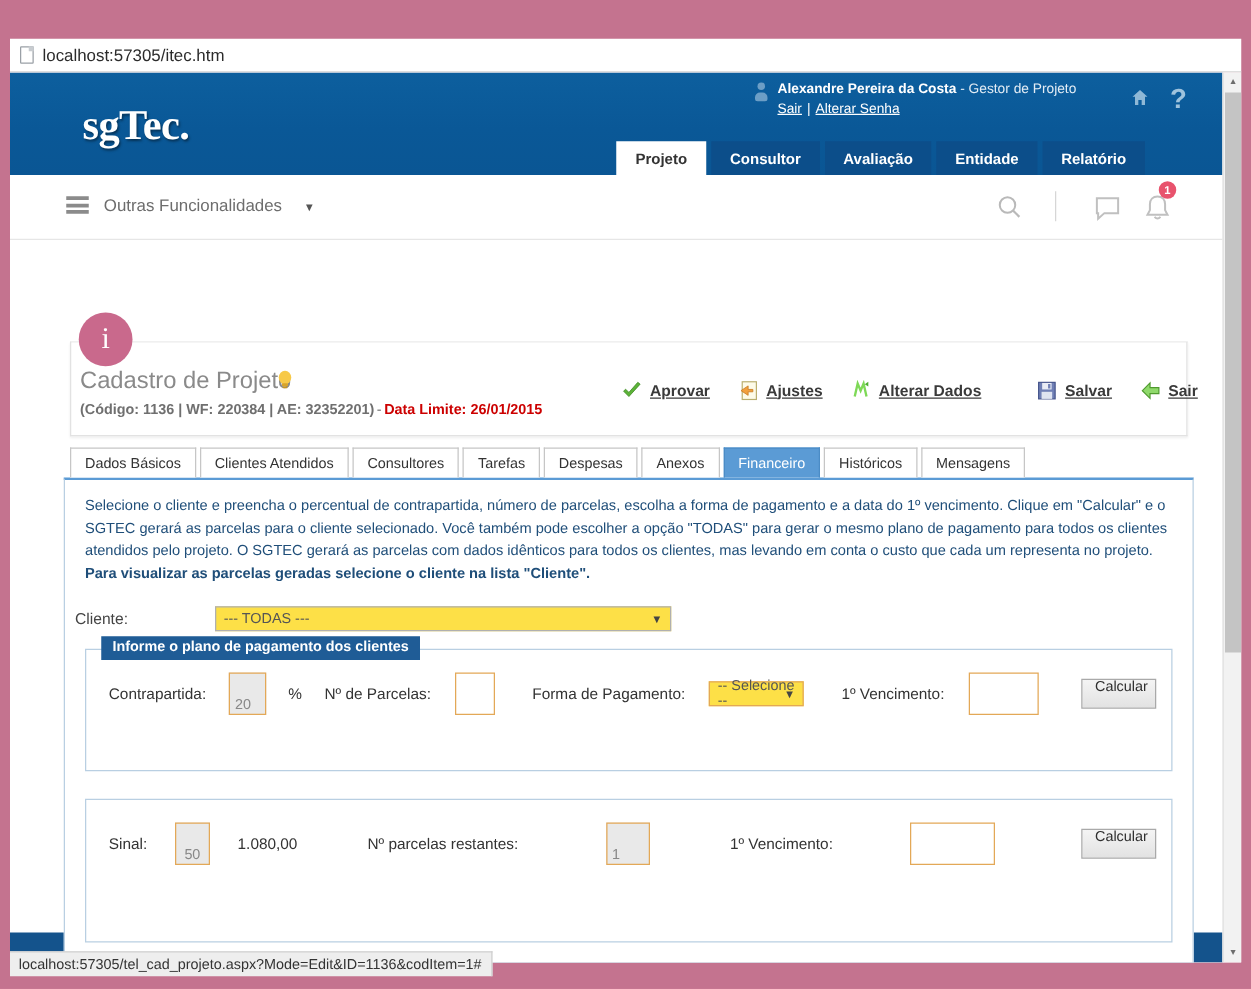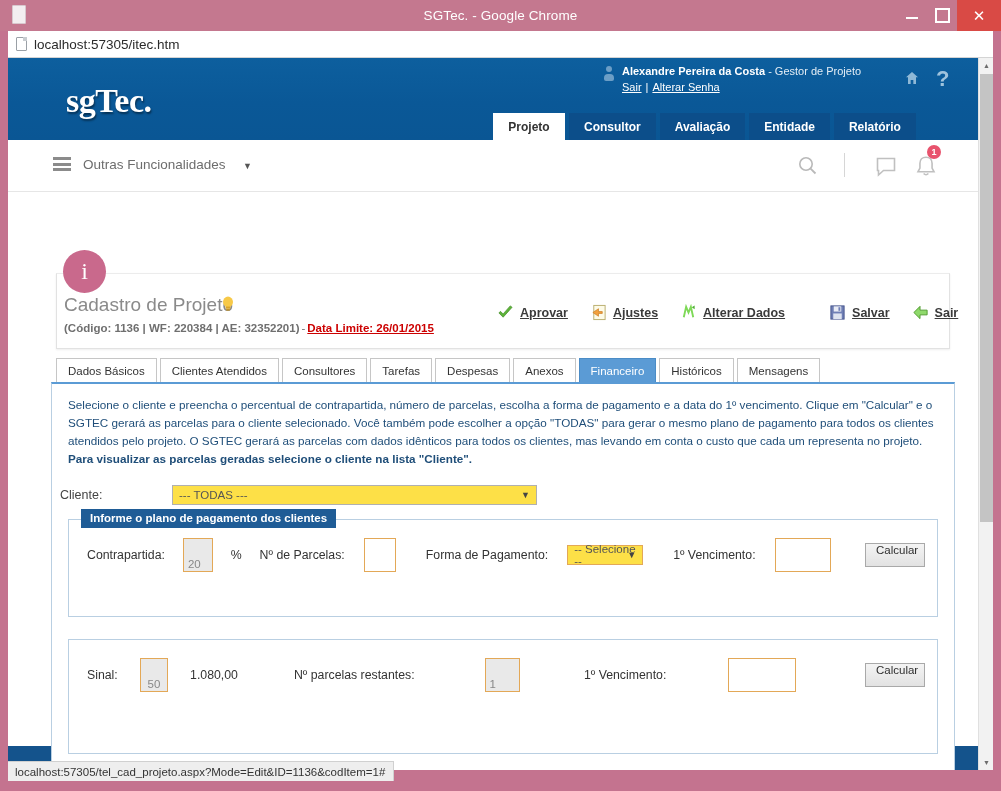--- a/index.html
+++ b/index.html
@@ -216,21 +216,21 @@
     position: absolute; left: 214px; top: 238px;
     width: 12px; height: 16px; z-index: 7;
   }
   #meta-line {
     position: absolute; left: 56px; top: 264px;
     font-size: 11.5px; color: #6f6f6f; font-weight: bold;
     z-index: 7;
   }
   #meta-line .dash { font-weight: normal; padding: 0 2px; }
   #meta-line .limite {
-    color: #cc0000; text-decoration: underline;
+    color: #cc0000; 
   }
   #actions {
     position: absolute; left: 489px; top: 246px;
     display: flex; align-items: center; gap: 0;
     z-index: 7;
   }
   .act { display: flex; align-items: center; gap: 6px; margin-right: 22px; }
   .act:last-child { margin-right: 0; }
   .act .lbl {
     font-size: 12.5px; font-weight: bold; color: #3a3a3a;
@@ -377,29 +377,20 @@
     position: absolute; left: 0; bottom: 0;
     width: 970px; height: 24px;
     background: #14538c;
   }
 </style>
 </head>
 <body>
 
 <div id="window">
 
-  <div id="titlebar">
-    <div id="tabstrip-doc-icon"></div>
-    <div id="title-text">SGTec. - Google Chrome</div>
-    <div id="win-controls">
-      <div class="wc min"></div>
-      <div class="wc max"></div>
-      <div class="wc close">✕</div>
-    </div>
-  </div>
 
   <div id="urlbar-row">
     <div id="url-page-icon"></div>
     <div id="url-text">localhost:57305/itec.htm</div>
   </div>
 
   <div id="viewport">
     <div id="page">
 
       <div id="app-header">

